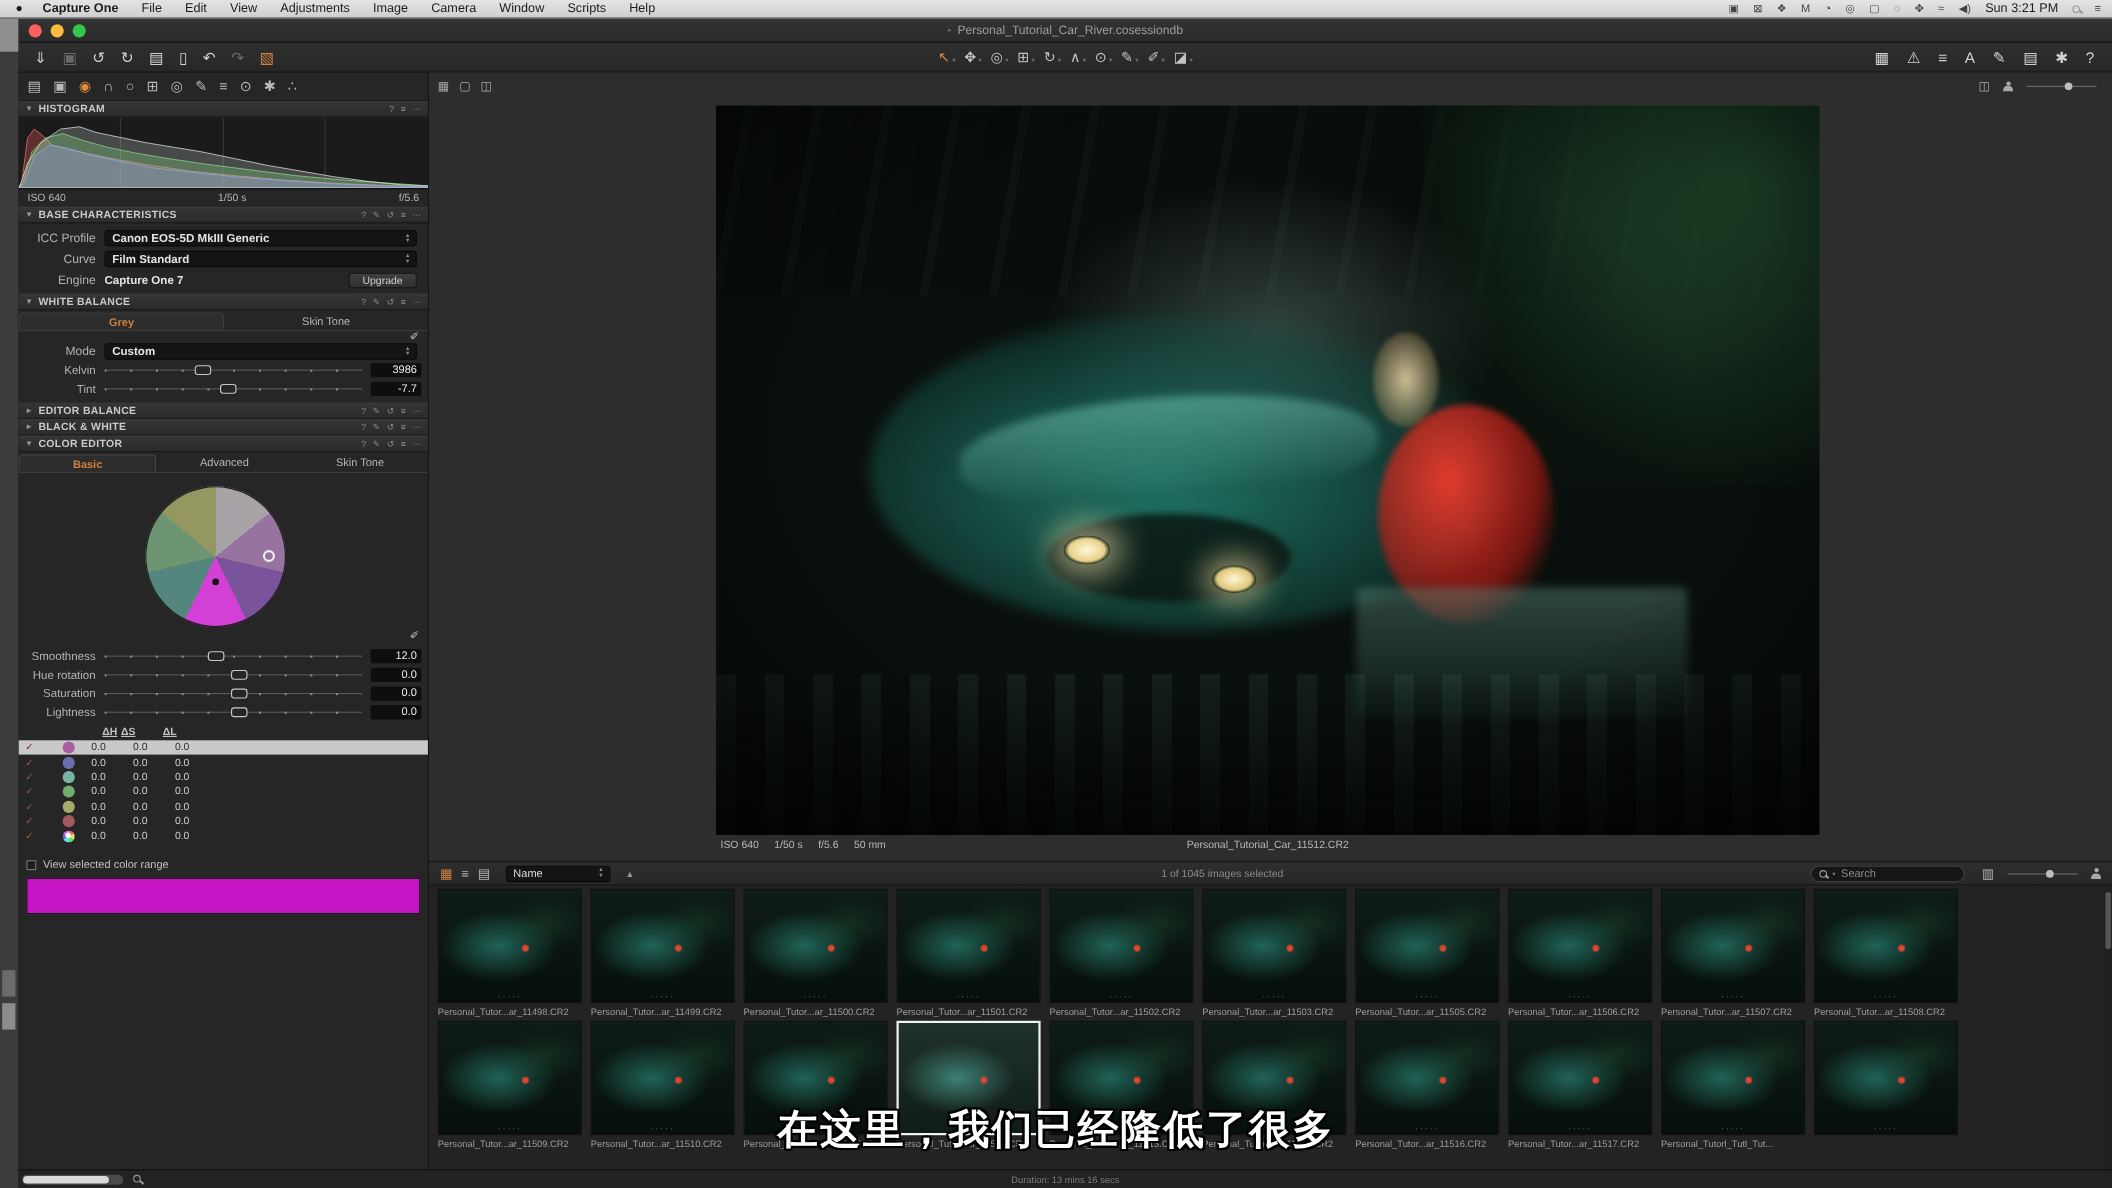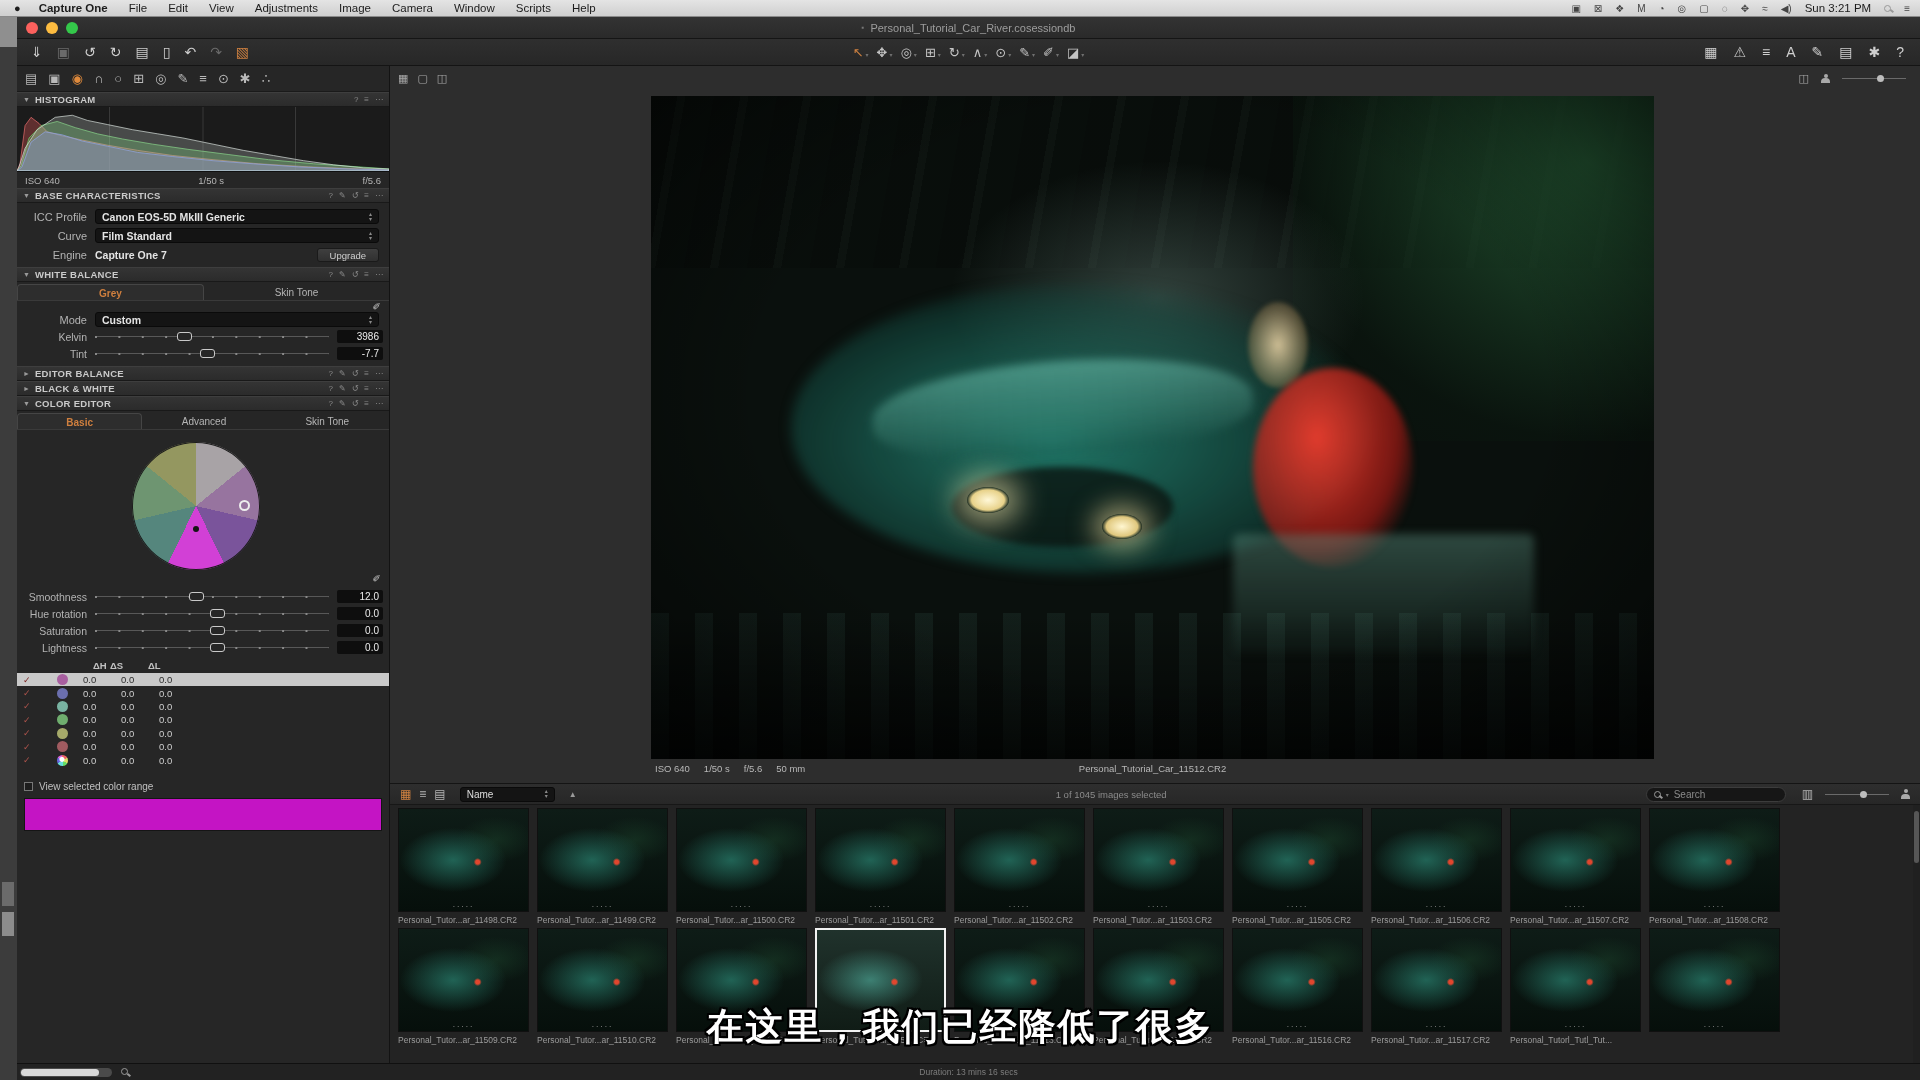--- a/index.html
+++ b/index.html
@@ -97,21 +97,21 @@
   .wheel-wrap{height:158px;position:relative;}
   .wheel{position:absolute;left:115px;top:12px;width:128px;height:128px;border-radius:50%;
     background:conic-gradient(#a8a3a6 0deg 51deg,#97749f 51deg 103deg,#7a549b 103deg 154deg,
       #d240d6 154deg 206deg,#55867d 206deg 257deg,#6e9571 257deg 309deg,#949760 309deg 360deg);
     box-shadow:0 0 0 1px #1c1c1c inset;}
   .wheel-ring{position:absolute;left:112px;top:63px;width:11px;height:11px;border:2px solid #ededed;border-radius:50%;}
   .wheel-dot{position:absolute;left:61px;top:84px;width:6px;height:6px;background:#141414;border-radius:50%;}
   .wheel-dropper{position:absolute;right:8px;bottom:4px;color:#c9c9c9;font-size:10px;}
 
   .ctable{margin-top:4px;}
-  .ct-head{display:flex;height:13px;font-size:9.5px;color:#c2c2c2;font-weight:bold;}
+  .ct-head{display:flex;height:13px;font-size:9.5px;color:#c2c2c2;font-weight:bold;text-decoration:underline;}
   .ct-head span{flex:none;}
   .ct-h1{width:93px;padding-left:76px;} .ct-h2{width:38px;} .ct-h3{width:38px;}
   .ct-row{display:flex;align-items:center;height:13.4px;font-size:9.5px;color:#cfcfcf;}
   .ct-row .chk{width:24px;padding-left:6px;color:#b0544c;font-size:9px;}
   .ct-row .sw{width:42px;display:flex;justify-content:center;}
   .ct-row .sw i{width:11px;height:11px;border-radius:50%;display:block;}
   .ct-row .v{width:38px;}
   .ct-row.sel{background:#c9c9c9;color:#2b2b2b;}
   .ct-row.sel .chk{color:#7c2320;}
   .sw i.rainbow{background:radial-gradient(circle at 45% 40%,#fff 0 2px,transparent 3px),

